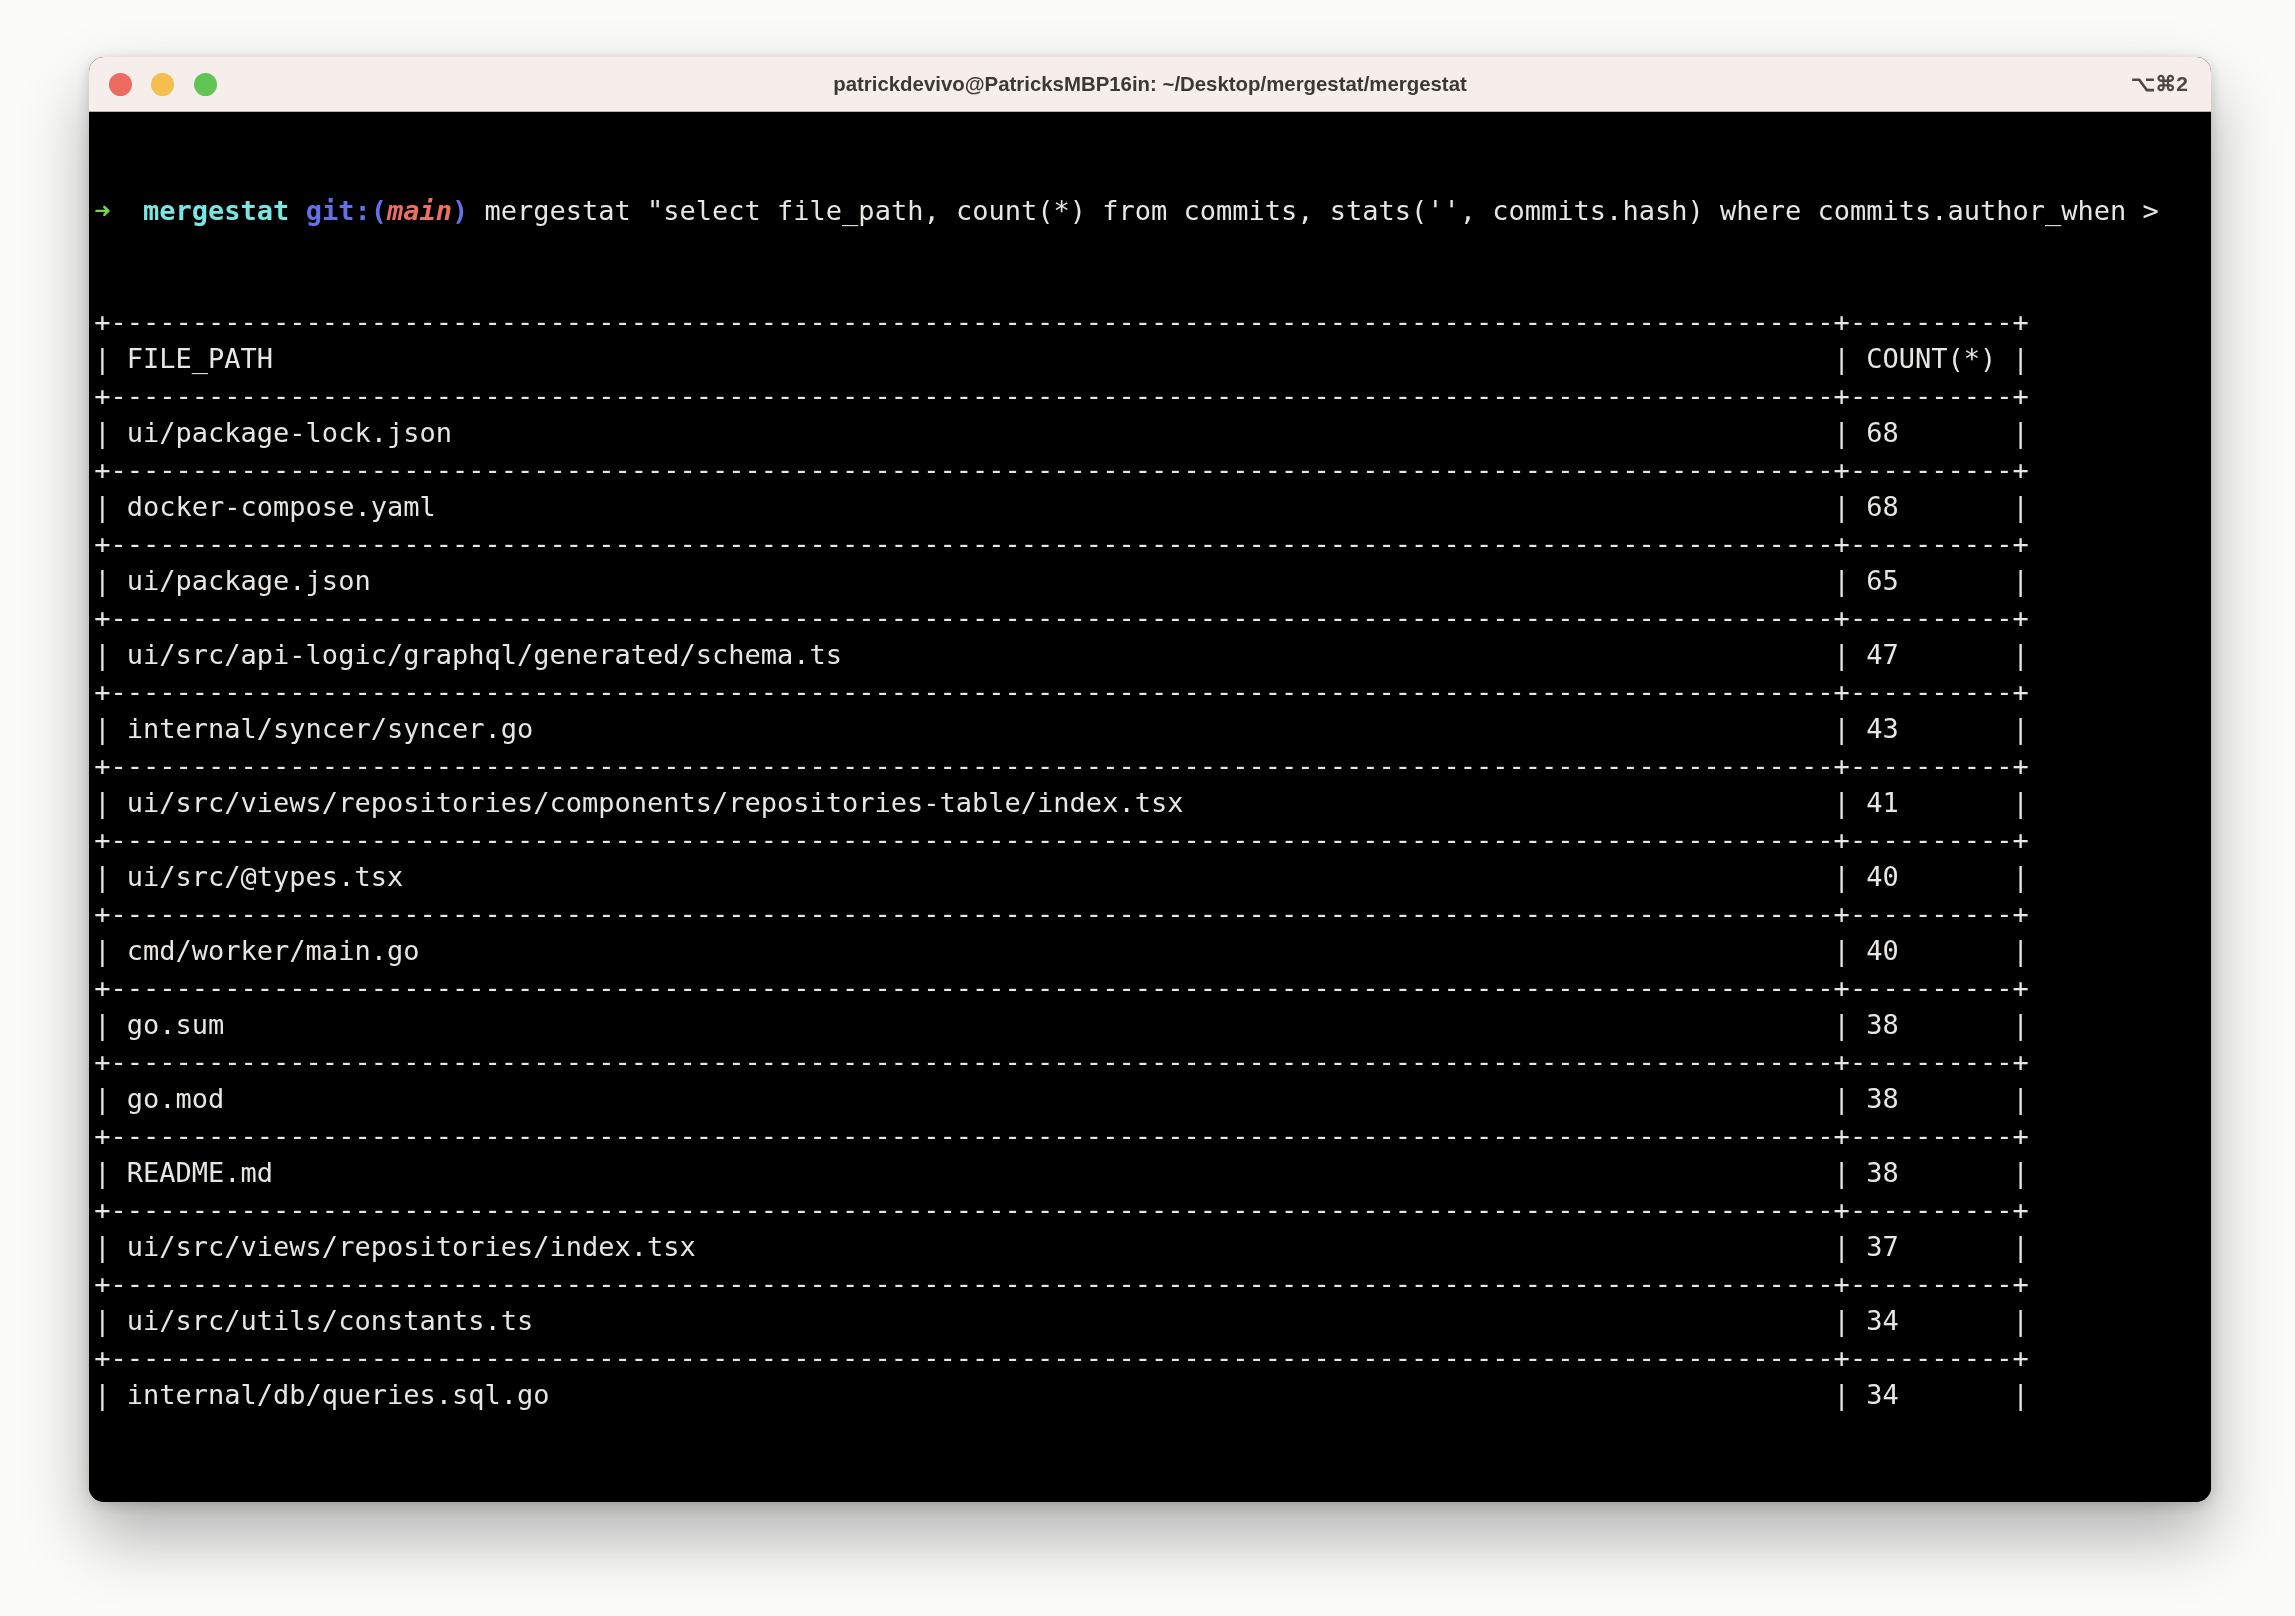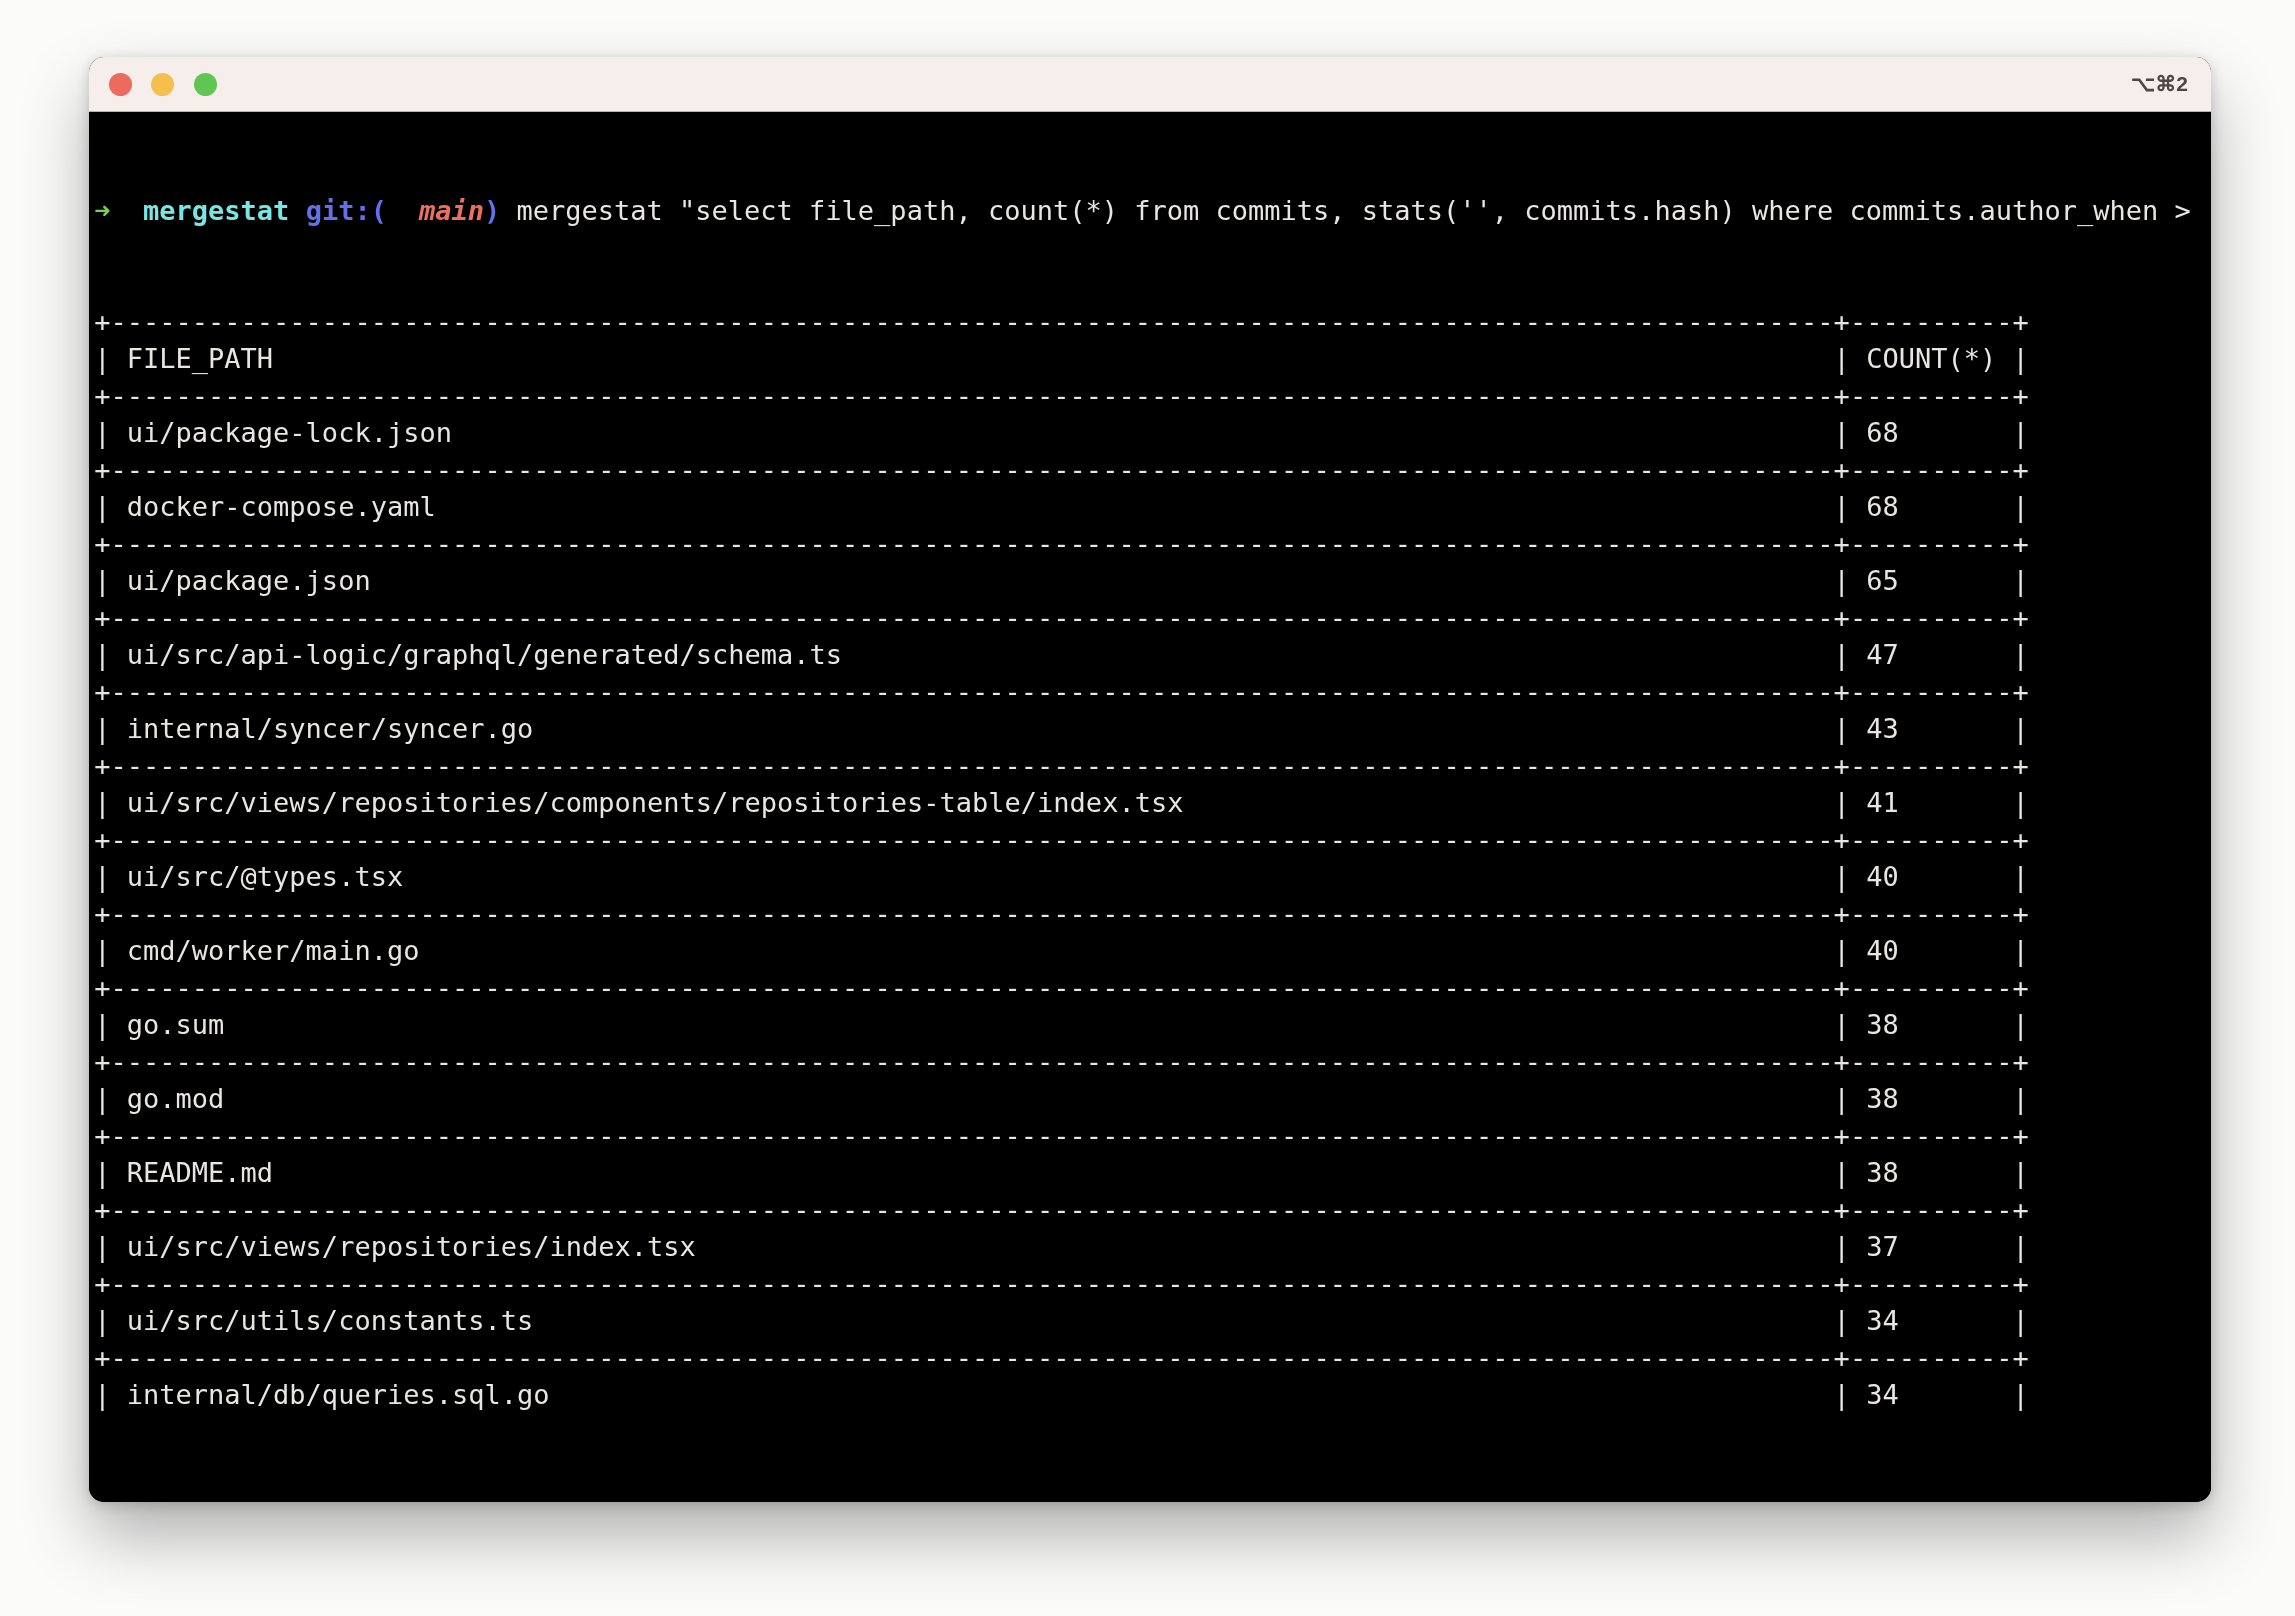--- a/index.html
+++ b/index.html
@@ -47,32 +47,33 @@
     background:#000;
     padding:4.5px 0 0 5.3px;
     font-family:"DejaVu Sans Mono", monospace;
     font-size:27px;
     line-height:37px;
     white-space:pre;
     overflow:hidden;
   }
   .line{white-space:pre;}
   .b{font-weight:bold;}
-  .it{font-style:italic;margin-left:32px;}
+  .it{font-style:italic;}
 </style>
 </head>
 <body>
 
 <div class="window">
   <div class="titlebar" style="background: rgb(246, 238, 235);">
     <div class="lights">
       <span class="light" id="light-red" style="background: rgb(237, 106, 94);"></span>
       <span class="light" id="light-yellow" style="background: rgb(244, 191, 79);"></span>
       <span class="light" id="light-green" style="background: rgb(97, 197, 84);"></span>
     </div>
+    <div class="title">patrickdevivo@PatricksMBP16in: ~/Desktop/mergestat/mergestat</div>
     <div class="shortcut">⌥⌘2</div>
   </div>
   <div class="screen" style="color: rgb(232, 230, 227); background: rgb(0, 0, 0);">
     <div class="line" id="prompt-line"><span class="b" style="color: rgb(115, 214, 76);">➜</span><span style="color: rgb(232, 230, 227);">  </span><span class="b" style="color: rgb(122, 230, 228);">mergestat</span><span style="color: rgb(232, 230, 227);"> </span><span class="b" style="color: rgb(100, 112, 232);">git:(</span><span class="b it" style="color: rgb(236, 111, 99);">main</span><span class="b" style="color: rgb(100, 112, 232);">)</span><span style="color: rgb(232, 230, 227);"> </span><span style="color: rgb(232, 230, 227);">mergestat "select file_path, count(*) from commits, stats('', commits.hash) where commits.author_when &gt;</span></div>
     <div id="table-output"><div class="line">+----------------------------------------------------------------------------------------------------------+----------+</div><div class="line">| FILE_PATH                                                                                                | COUNT(*) |</div><div class="line">+----------------------------------------------------------------------------------------------------------+----------+</div><div class="line">| ui/package-lock.json                                                                                     | 68       |</div><div class="line">+----------------------------------------------------------------------------------------------------------+----------+</div><div class="line">| docker-compose.yaml                                                                                      | 68       |</div><div class="line">+----------------------------------------------------------------------------------------------------------+----------+</div><div class="line">| ui/package.json                                                                                          | 65       |</div><div class="line">+----------------------------------------------------------------------------------------------------------+----------+</div><div class="line">| ui/src/api-logic/graphql/generated/schema.ts                                                             | 47       |</div><div class="line">+----------------------------------------------------------------------------------------------------------+----------+</div><div class="line">| internal/syncer/syncer.go                                                                                | 43       |</div><div class="line">+----------------------------------------------------------------------------------------------------------+----------+</div><div class="line">| ui/src/views/repositories/components/repositories-table/index.tsx                                        | 41       |</div><div class="line">+----------------------------------------------------------------------------------------------------------+----------+</div><div class="line">| ui/src/@types.tsx                                                                                        | 40       |</div><div class="line">+----------------------------------------------------------------------------------------------------------+----------+</div><div class="line">| cmd/worker/main.go                                                                                       | 40       |</div><div class="line">+----------------------------------------------------------------------------------------------------------+----------+</div><div class="line">| go.sum                                                                                                   | 38       |</div><div class="line">+----------------------------------------------------------------------------------------------------------+----------+</div><div class="line">| go.mod                                                                                                   | 38       |</div><div class="line">+----------------------------------------------------------------------------------------------------------+----------+</div><div class="line">| README.md                                                                                                | 38       |</div><div class="line">+----------------------------------------------------------------------------------------------------------+----------+</div><div class="line">| ui/src/views/repositories/index.tsx                                                                      | 37       |</div><div class="line">+----------------------------------------------------------------------------------------------------------+----------+</div><div class="line">| ui/src/utils/constants.ts                                                                                | 34       |</div><div class="line">+----------------------------------------------------------------------------------------------------------+----------+</div><div class="line">| internal/db/queries.sql.go                                                                               | 34       |</div></div>
   </div>
 </div>
 
 
 </body></html>

